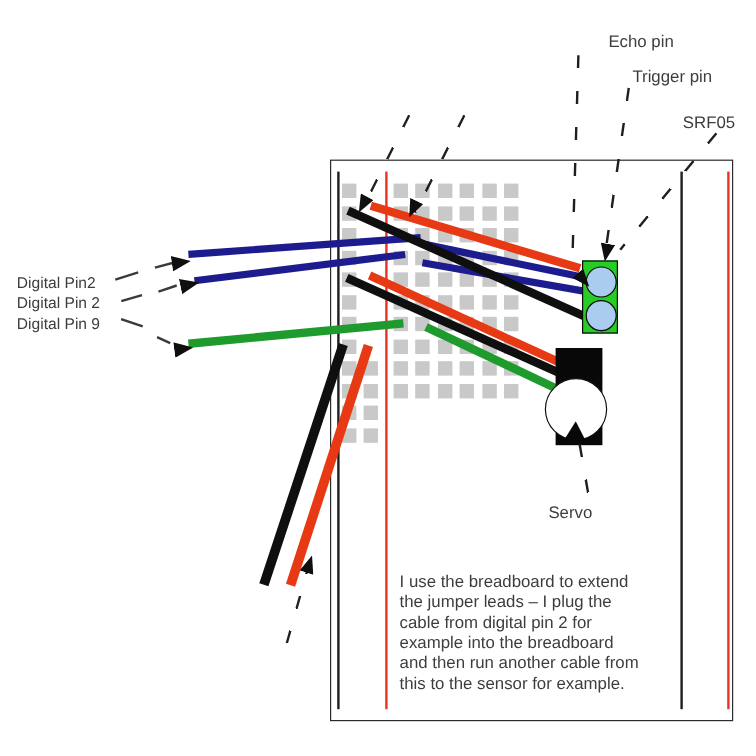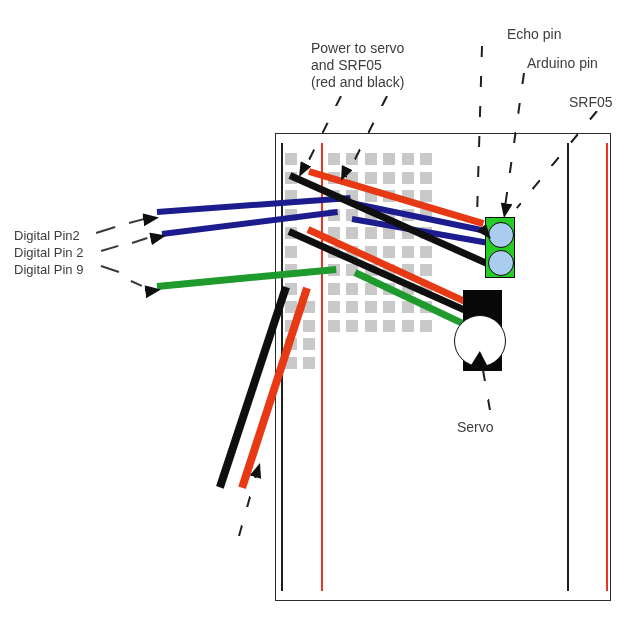--- a/index.html
+++ b/index.html
@@ -156,24 +156,27 @@
       <div style="position: absolute; left: 143px; top: 210.5px; width: 16px; height: 13px; background: rgb(15, 15, 15); clip-path: polygon(100% 50%, 0px 0px, 0px 100%); transform-origin: 100% 50%; transform: rotate(-8deg);"></div>
       <div style="position: absolute; left: 150px; top: 228.5px; width: 16px; height: 13px; background: rgb(15, 15, 15); clip-path: polygon(100% 50%, 0px 0px, 0px 100%); transform-origin: 100% 50%; transform: rotate(-12deg);"></div>
       <div style="position: absolute; left: 145px; top: 282.5px; width: 16px; height: 13px; background: rgb(15, 15, 15); clip-path: polygon(100% 50%, 0px 0px, 0px 100%); transform-origin: 100% 50%; transform: rotate(-8deg);"></div>
       <div style="position: absolute; left: 284px; top: 171px; width: 15px; height: 12px; background: rgb(15, 15, 15); clip-path: polygon(100% 50%, 0px 0px, 0px 100%); transform-origin: 100% 50%; transform: rotate(118deg);"></div>
       <div style="position: absolute; left: 326px; top: 175px; width: 15px; height: 12px; background: rgb(15, 15, 15); clip-path: polygon(100% 50%, 0px 0px, 0px 100%); transform-origin: 100% 50%; transform: rotate(115deg);"></div>
       <div style="position: absolute; left: 476px; top: 233px; width: 15px; height: 12px; background: rgb(15, 15, 15); clip-path: polygon(100% 50%, 0px 0px, 0px 100%); transform-origin: 100% 50%; transform: rotate(50deg);"></div>
       <div style="position: absolute; left: 489px; top: 212px; width: 15px; height: 12px; background: rgb(15, 15, 15); clip-path: polygon(100% 50%, 0px 0px, 0px 100%); transform-origin: 100% 50%; transform: rotate(100deg);"></div>
       <div style="position: absolute; left: 245px; top: 457px; width: 15px; height: 12px; background: rgb(15, 15, 15); clip-path: polygon(100% 50%, 0px 0px, 0px 100%); transform-origin: 100% 50%; transform: rotate(-72deg);"></div>
     </div>
 
-  <div class="lbl" style="left:311px;top:40px;">Power to servo
-and SRF05
-(red and black)</div>
   <div class="lbl" style="left:459px;top:26px;margin-left:48px;">Echo pin</div>
-  <div class="lbl" style="left:527px;top:55px;">Arduino pin</div>
+  <div class="lbl" style="left:527px;top:55px;">Trigger pin</div>
   <div class="lbl" style="left:569px;top:94px;">SRF05</div>
   <div class="lbl small" style="left:14px;top:227px;">Digital Pin2</div>
   <div class="lbl small" style="left:14px;top:244px;">Digital Pin 2</div>
   <div class="lbl small" style="left:14px;top:261px;">Digital Pin 9</div>
   <div class="lbl" style="left:457px;top:419px;">Servo</div>
+  <div class="lbl" style="left:333px;top:476px;">I use the breadboard to extend
+the jumper leads – I plug the
+cable from digital pin 2 for
+example into the breadboard
+and then run another cable from
+this to the sensor for example.</div>
 
 </div>
 
 </body></html>

